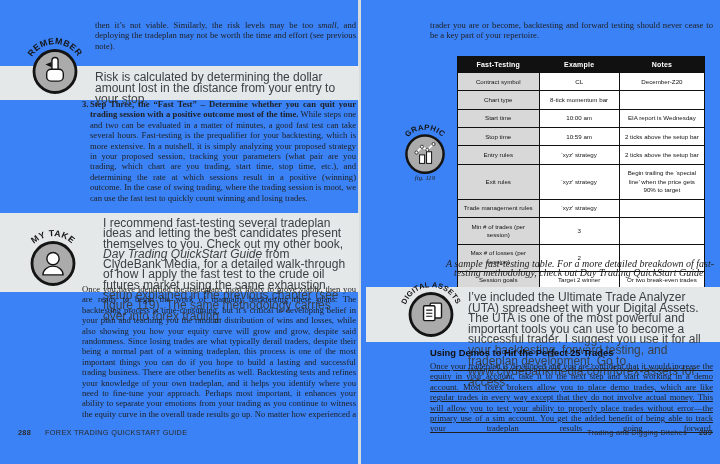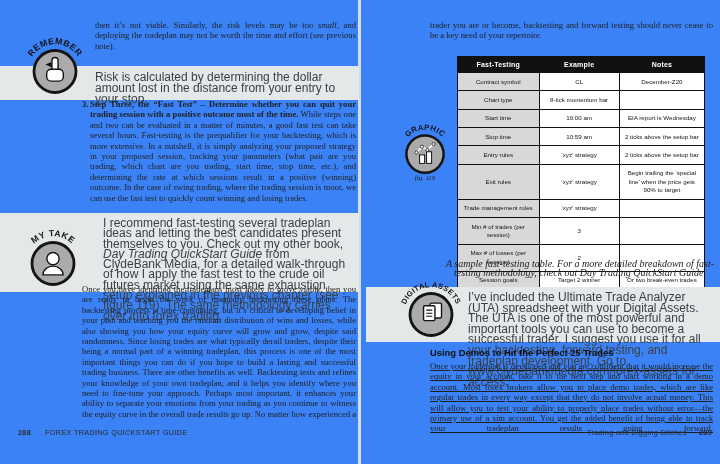--- a/index.html
+++ b/index.html
@@ -114,21 +114,21 @@
 
     <p class="abs body closing">Once you have identified the tradeplans most likely to prove viable, then you are ready to begin the work of manually backtesting these plans. The backtesting process is time-consuming, but it’s critical to developing belief in your plan and teaching you the random distribution of wins and losses, while also showing you how your equity curve will grow and grow, despite said randomness. Since losing trades are what typically derail traders, despite their being a normal part of a winning tradeplan, this process is one of the most important things you can do if you hope to build a lasting and successful trading business. There are other benefits as well. Backtesting tests and refines your knowledge of your own tradeplan, and it helps you identify where you need to fine-tune your approach. Perhaps most important, it enhances your ability to separate your emotions from your trading as you continue to witness the equity curve in the overall trade results go up. No matter how experienced a</p>
 
     <footer class="footer footer-left">
       <span class="pagenum">288</span><span>FOREX TRADING QUICKSTART GUIDE</span>
     </footer>
   </section>
 
   <section>
 
-    <p class="abs body top-right">trader you are or become, backtesting and forward testing should never cease to be a key need of your repertoire.</p>
+    <p class="abs body top-right">trader you are or become, backtesting and forward testing should never cease to be a key part of your repertoire.</p>
 
     <div class="badge badge-graphic">
       <svg viewBox="0 0 80 80">
         <path id="arcG" d="M 12,57 A 31,31 0 1 1 68,57" fill="none"></path>
         <text class="arc-label"><textPath href="#arcG" startOffset="50%" text-anchor="middle">GRAPHIC</textPath></text>
         <circle cx="40" cy="44" r="24" fill="#ababab" stroke="#141414" stroke-width="3.2"></circle>
         <g>
           <rect x="33" y="45" width="6.5" height="11" fill="#ffffff" stroke="#141414" stroke-width="1.3"></rect>
           <rect x="42" y="41" width="6.5" height="15" fill="#ffffff" stroke="#141414" stroke-width="1.3"></rect>
           <polyline points="29,42 36,34.5 43,38.5 51,31" fill="none" stroke="#ffffff" stroke-width="2.2"></polyline>

